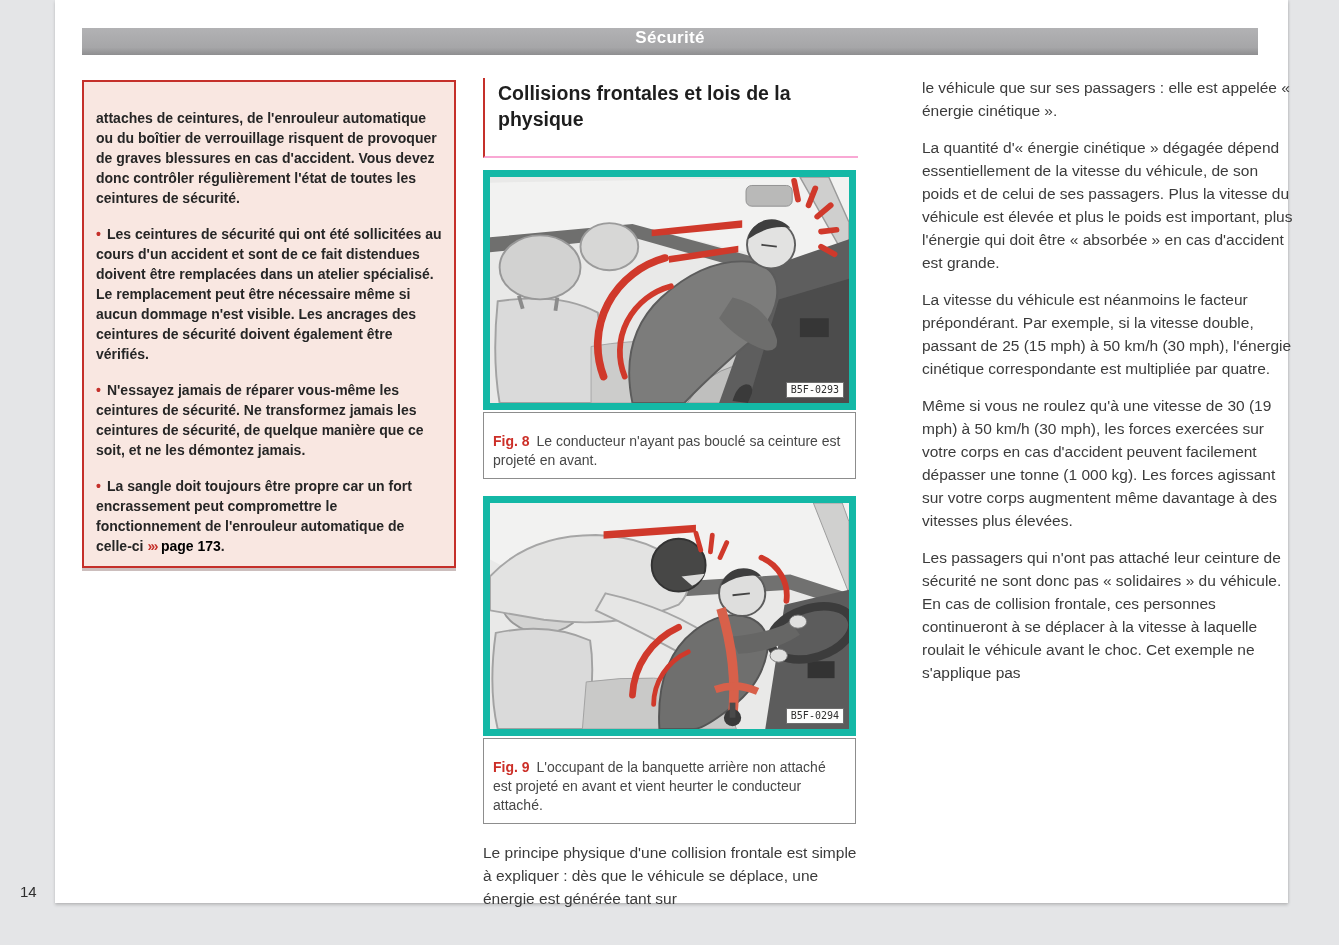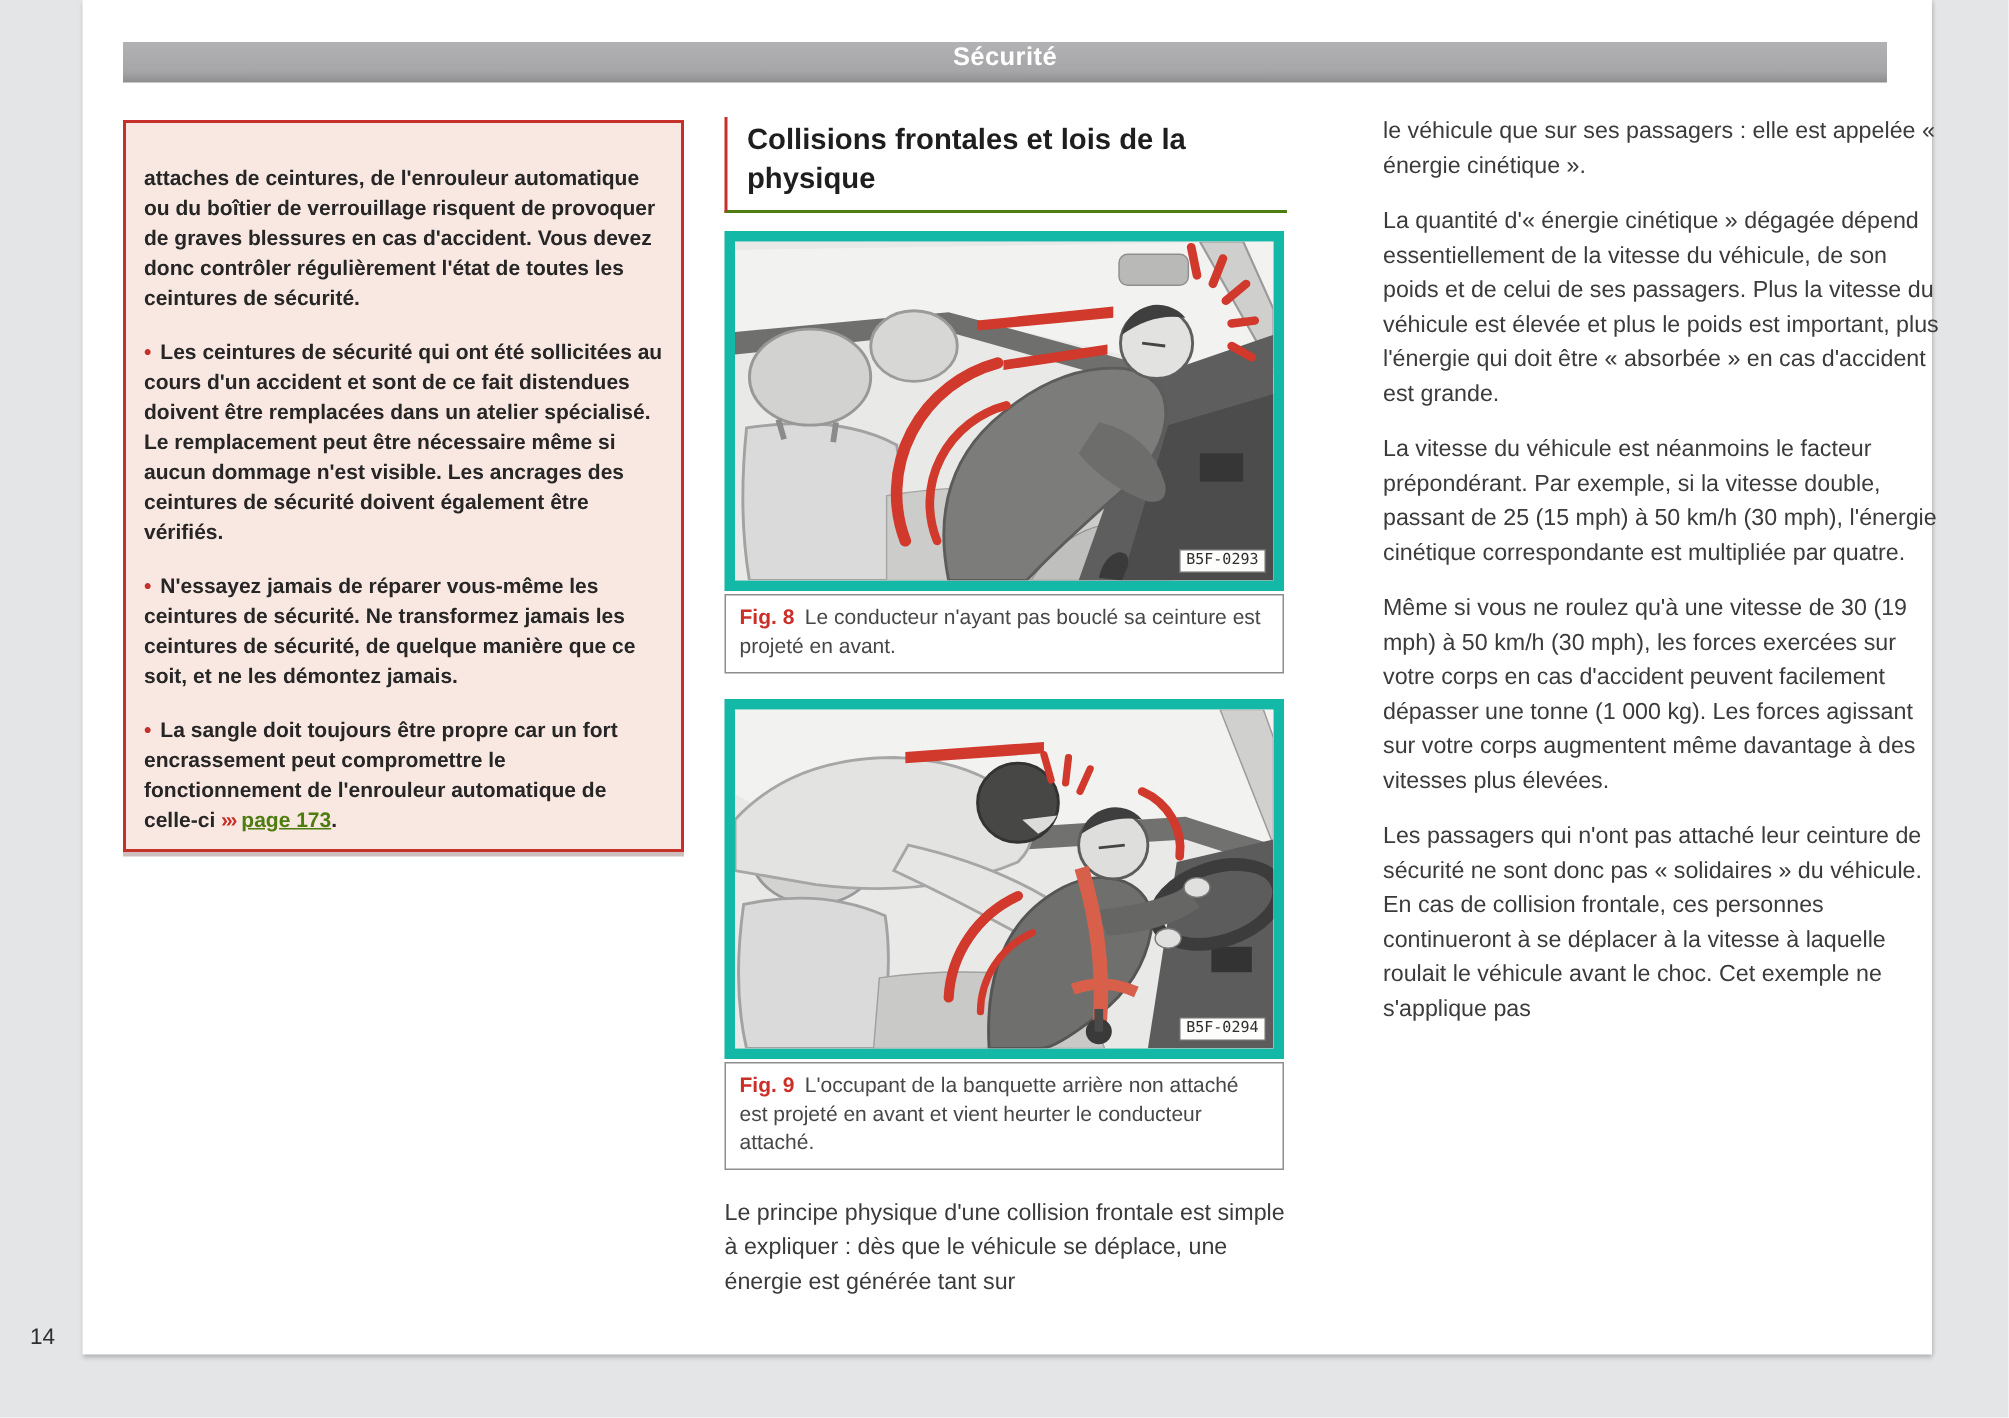--- a/index.html
+++ b/index.html
@@ -29,45 +29,45 @@
     box-sizing:border-box;width:374px;min-height:488px;
     border:2px solid #c5302a;background:#f9e7e1;
     padding:10px 11px 10px 12px;
     font-size:14px;font-weight:bold;line-height:20px;color:#262626;
     box-shadow:0 3px 0 rgba(110,70,65,.35);
   }
   .warning-box p{margin:16px 0 11px;}
   .warning-box p:last-child{margin-bottom:0;}
   .dot{color:#c5302a;margin-right:6px;}
   .ref-arrow{color:#c5302a;letter-spacing:-1.5px;margin-right:4px;}
-  .ref-page{color:#4d7c0f;cursor:pointer;text-decoration:underline;}
+  .ref-page{color:#000000;cursor:pointer;}
 
   
   .col2{position:absolute;left:428px;top:78px;width:375px;}
   .section-heading{
     box-sizing:border-box;width:375px;
     font-size:19.5px;font-weight:bold;color:#1e1e1e;line-height:26px;
-    border-left:2px solid #c5302a;border-bottom:2px solid #4d7c0f;
-    padding:2px 10px 8px 13px;margin:0 0 12px;
+    border-left:2px solid #c5302a;border-bottom:2px solid #f9a8d4;
+    padding:2px 10px 24px 13px;margin:0 0 12px;
   }
   .figure{position:relative;width:373px;margin-bottom:17px;}
   .fig-image{
     position:relative;height:240px;box-sizing:border-box;
     border:7px solid #14b8a6;background:#e9e9e8;overflow:hidden;
   }
   .fig-image svg{display:block;width:100%;height:100%;}
   .fig-code{
     position:absolute;right:5px;bottom:5px;
     background:#fdfdfc;border:1px solid #6e6e6e;
     font-size:10px;line-height:14px;padding:0 4px;color:#2e2e2e;
     font-family:"DejaVu Sans Mono",monospace;
   }
   .fig-caption{
     box-sizing:border-box;border:1px solid #8d8d8d;margin-top:2px;
-    padding:5px 9px 8px;font-size:14px;line-height:19px;color:#474747;
+    padding:19px 9px 8px;font-size:14px;line-height:19px;color:#474747;
   }
   .fig-label{color:#cc2f28;font-weight:bold;margin-right:7px;}
   .body-par{font-size:15.5px;line-height:23px;color:#3b3b3b;margin:0 0 14px;}
   .col2 .body-par{margin-top:12px;}
 
   
   .col3{position:absolute;left:867px;top:76px;width:374px;}
 
   .page-number{position:absolute;left:20px;top:883px;font-size:15px;color:#2e2e2e;}
 </style>

